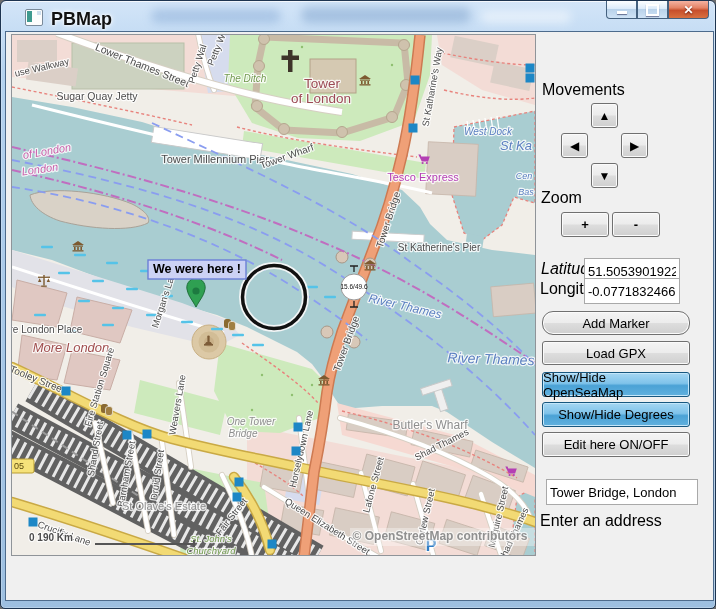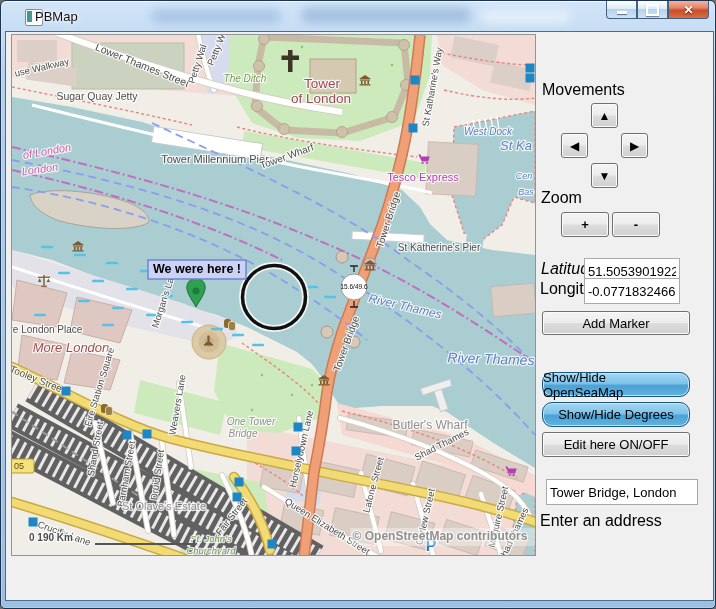--- a/index.html
+++ b/index.html
@@ -7,22 +7,22 @@
   #window{position:absolute;left:0;top:0;width:716px;height:609px;box-sizing:border-box;
     background:linear-gradient(180deg,#d3e5f8 0%,#b4d2ef 12%,#a8c8e8 55%,#9dbfe0 100%);
     border:1px solid #1d3450;border-radius:6px 6px 5px 5px;
     box-shadow:inset 0 1px 0 rgba(255,255,255,.65), inset 0 0 0 1px rgba(255,255,255,.25);}
   .streak{position:absolute;filter:blur(5px);border-radius:10px;pointer-events:none;}
   #titlebar{position:absolute;left:0;top:0;width:716px;height:30px;}
   #app-icon{position:absolute;left:24px;top:8px;width:16px;height:15px;background:#fdfdfd;
     border:1px solid #7a8a9a;border-radius:2px;}
   #app-icon::before{content:"";position:absolute;left:1px;top:1px;width:5px;height:11px;background:#3f9a8f;}
   #app-icon::after{content:"";position:absolute;right:1px;top:1px;width:4px;height:4px;background:#cfe0ee;}
-  #title-text{position:absolute;left:34px;top:8px;font-size:13px;color:#111;
-    text-shadow:0 0 6px #fff,0 0 3px #fff;}
+  #title-text{position:absolute;left:50px;top:8px;font-size:18px;color:#111;
+    text-shadow:0 0 6px #fff,0 0 3px #fff;font-weight:bold;}
   .capbtn{position:absolute;top:0;height:18px;box-sizing:border-box;border:1px solid #44617f;
     border-top:none;display:flex;align-items:center;justify-content:center;}
   #btn-min{left:605px;width:31px;border-radius:0 0 0 4px;
     background:linear-gradient(#fdfeff,#dcebfa 45%,#b9d2ea 50%,#cfe3f6);}
   #btn-max{left:636px;width:31px;
     background:linear-gradient(#fdfeff,#dcebfa 45%,#b9d2ea 50%,#cfe3f6);}
   #btn-close{left:667px;width:41px;border-radius:0 0 4px 0;
     background:linear-gradient(#f4b2a1,#e48467 40%,#c74f2c 55%,#d9703f);}
   #btn-close span{color:#fff;font-size:12px;font-weight:bold;text-shadow:0 1px 2px rgba(80,10,0,.8);}
   .min-glyph{width:10px;height:3px;background:#fff;box-shadow:0 1px 1px rgba(0,0,50,.5);margin-top:6px;}
@@ -30,21 +30,21 @@
   #client{position:absolute;left:4px;top:30px;width:707px;height:568px;background:#f0f0f0;
     border:1px solid #4d6b8c;box-sizing:content-box;}
   #map-viewport{position:absolute;left:6px;top:3px;width:523px;height:520px;outline:1px solid #8f9499;
     overflow:hidden;background:#f1eee8;}
   .lbl{position:absolute;font-size:16px;color:#000;white-space:nowrap;}
   .btn7{position:absolute;box-sizing:border-box;border:1px solid #707070;border-radius:3px;
     background:linear-gradient(#f4f4f4,#ececec 48%,#dddddd 52%,#cfcfcf);
     display:flex;align-items:center;justify-content:center;font-size:13px;color:#000;
     box-shadow:inset 0 0 0 1px #fbfbfb;cursor:default;}
   .btn7.blue{border-color:#18577f;background:linear-gradient(#a6d6f2,#7fc3ea 45%,#4ba2d6 55%,#61b1de);
-    box-shadow:inset 0 0 0 1px #c3e6fa;border-radius:10px;}
+    box-shadow:inset 0 0 0 1px #c3e6fa;}
   .arrow{font-size:12px;color:#000;}
   .inp{position:absolute;box-sizing:border-box;border:1px solid #a9a9a9;background:#fff;
     font-family:"Liberation Sans",sans-serif;font-size:13px;color:#000;padding:12px 3px;}
   
   .ml{font-family:"Liberation Sans",sans-serif;paint-order:stroke;stroke:rgba(255,255,255,.82);
     stroke-width:2.4px;stroke-linejoin:round;}
   .st{fill:#4c4c4c;} .pl{fill:#8e8e8e;} .pl-it{fill:#8e8e8e;font-style:italic;}
   .wa{fill:#5a7fc0;font-style:italic;} .gr{fill:#739b50;font-style:italic;}
   .rt{fill:#b43fb4;} .qa{fill:#9c4a55;} .qa-it{fill:#a04e4e;font-style:italic;}
   .attr{fill:#909090;font-weight:bold;stroke:rgba(255,255,255,.65);}
@@ -453,21 +453,22 @@
 
     <div class="lbl" style="left:535px;top:157px;">Zoom</div>
     <div class="btn7" style="left:555px;top:180px;width:48px;height:25px;font-weight:bold;">+</div>
     <div class="btn7" style="left:606px;top:180px;width:48px;height:25px;font-weight:bold;">-</div>
 
     <div class="lbl" style="left:535px;top:228px;font-style:italic;">Latitude</div>
     <input class="inp" style="left: 578px; top: 226px; width: 96px; height: 19px;" value="51.5053901922">
     <div class="lbl" style="left:534px;top:248px;">Longitude</div>
     <input class="inp" style="left: 578px; top: 246px; width: 96px; height: 19px;" value="-0.0771832466">
 
-    <div class="btn7" style="left:536px;top:279px;width:148px;height:24px;">Add Marker</div>
+    <div class="btn7" style="left:536px;top:279px;width:148px;height:24px;border-radius:11px;">Add Marker</div>
+    <div class="btn7" style="left:536px;top:309px;width:148px;height:24px;">Load GPX</div>
     <div class="btn7 blue" style="left:536px;top:340px;width:148px;height:25px;">Show/Hide OpenSeaMap</div>
     <div class="btn7 blue" style="left:536px;top:370px;width:148px;height:25px;">Show/Hide Degrees</div>
     <div class="btn7" style="left:536px;top:400px;width:148px;height:25px;">Edit here ON/OFF</div>
 
     <div class="lbl" style="left:534px;top:432px;margin-top:48px;">Enter an address</div>
     <input class="inp" style="left: 540px; top: 447px; width: 152px; height: 21px;" value="Tower Bridge, London">
   </div>
 </div>
 
 </body></html>

